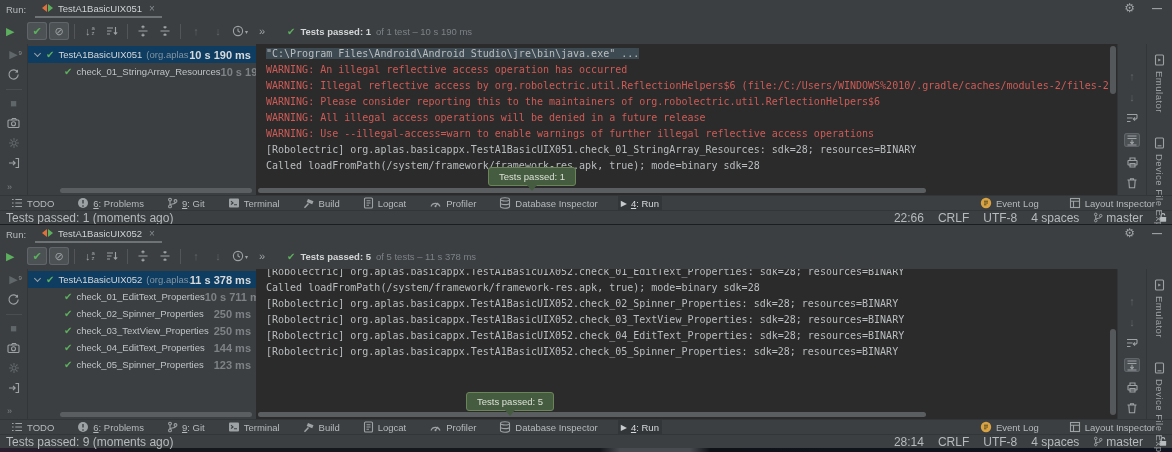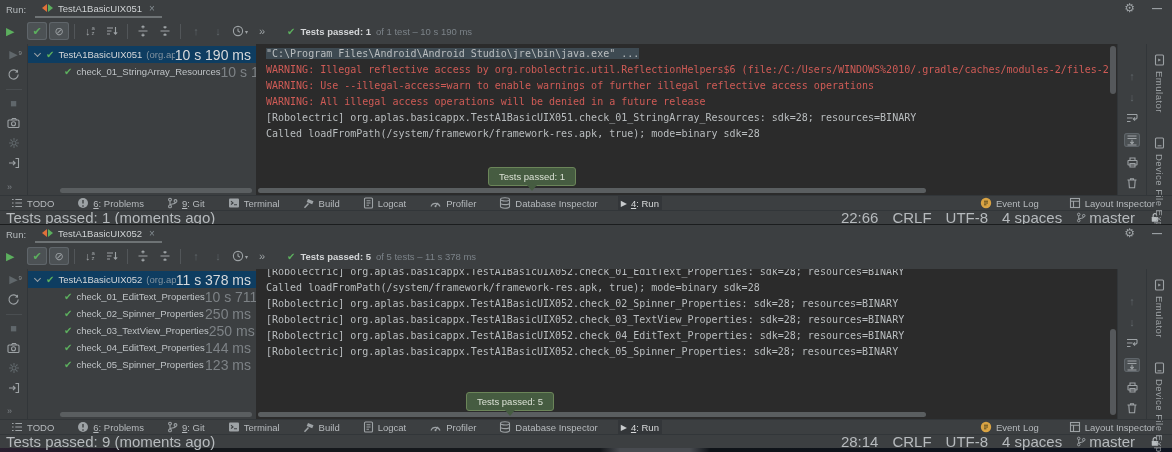--- a/index.html
+++ b/index.html
@@ -57,21 +57,21 @@
           font-size:9.5px; overflow:hidden; }
   .trow { height:17px; display:flex; align-items:center; padding:0 5px 0 6px; color:#c0c4c7; white-space:nowrap; }
   .trow.selected { background:#0e3d61; }
   .chev { width:5px; height:5px; border-right:1.4px solid #9da2a5; border-bottom:1.4px solid #9da2a5;
           transform:rotate(45deg); margin:-3px 6px 0 1px; flex:none; }
   .tchk { color:#5caf5e; font-size:10px; margin-right:4px; flex:none; }
   .tname { color:#d6d8da; }
   .trow.child { padding-left:36px; }
   .trow.child .tname { color:#bfc3c6; }
   .tpkg { color:#8494a0; margin-left:4px; overflow:hidden; flex:1; }
-  .tdur { margin-left:auto; color:#d7d9db; font-size:14px; flex:none; }
+  .tdur { margin-left:auto; color:#d7d9db; font-size:11px; flex:none;font-weight:bold; }
   .trow.child .tdur { color:#7d8286; }
   .tree-hscroll { position:absolute; bottom:2px; left:32px; width:192px; height:5px;
                   background:#5a5e60; border-radius:3px; }
 
   .console { flex:1; position:relative; background:#2b2b2b; overflow:hidden;
              font-family:"DejaVu Sans Mono","Liberation Mono",monospace;
              font-size:10px; line-height:16px; color:#b9bdbf; padding:2px 0 0 10px; }
   .cline { height:16px; white-space:pre; }
   .cline.warn { color:#cf5b56; }
   .selspan { background:#3e4a52; }
@@ -107,22 +107,22 @@
            display:flex; align-items:center; padding:0 14px 0 8px; gap:17px;
            font-size:9.5px; color:#b6babd; white-space:nowrap; }
   .twitem { display:flex; align-items:center; gap:4px; height:15px; padding:0 3px; }
   .twitem .mn { text-decoration:underline; }
   .twitem.active { background:#333639; color:#d7d9da; }
   .tw-right { margin-left:auto; display:flex; gap:24px; }
   .runico { color:#c7cacc; font-size:8px; }
 
   
   .statusbar { height:14px; background:#3c3f41; border-top:1px solid #323639; flex:none;
-               display:flex; align-items:center; font-size:15px; color:#b6babd;
-               padding:0 12px 0 6px; }
+               display:flex; align-items:center; font-size:12px; color:#b6babd;
+               padding:0 4px 0 6px; }
   .sb-right { margin-left:auto; display:flex; gap:14px; align-items:center; }
 
   .bottom-strip { height:4px; width:1172px;
      background:linear-gradient(90deg,#2a2030 0,#1a1520 120px,#15181c 140px,#15181c 600px,#484b50 620px,#484b50 690px,#0f1318 710px,#0f1420 100%); }
 
   svg { display:block; }
   .sic { stroke:#9da2a5; fill:none; stroke-width:1.1; }
 </style>
 </head>
 <body>
@@ -234,23 +234,25 @@
         <span class="tchk">✔</span>
         <span class="tname">check_01_StringArray_Resources</span>
         <span class="tdur">10 s 190 ms</span>
       </div>
       <div class="tree-hscroll"></div>
     </div>
 
     <div class="console">
       <div class="lines">
         <div class="cline"><span class="selspan">"C:\Program Files\Android\Android Studio\jre\bin\java.exe" ...</span></div>
+        <div class="cline warn">WARNING: An illegal reflective access operation has occurred</div>
         <div class="cline warn">WARNING: Illegal reflective access by org.robolectric.util.ReflectionHelpers$6 (file:/C:/Users/WINDOWS%2010/.gradle/caches/modules-2/files-2.</div>
+        <div class="cline warn">WARNING: Please consider reporting this to the maintainers of org.robolectric.util.ReflectionHelpers$6</div>
+        <div class="cline warn">WARNING: All illegal access operations will be denied in a future release</div>
         <div class="cline warn">WARNING: Use --illegal-access=warn to enable warnings of further illegal reflective access operations</div>
-        <div class="cline warn">WARNING: All illegal access operations will be denied in a future release</div>
         <div class="cline">[Robolectric] org.aplas.basicappx.TestA1BasicUIX051.check_01_StringArray_Resources: sdk=28; resources=BINARY</div>
         <div class="cline">Called loadFromPath(/system/framework/framework-res.apk, true); mode=binary sdk=28</div>
       </div>
       <div class="console-hscroll"></div>
       <div class="console-vscroll"></div>
     </div>
 
     <div class="balloon">Tests passed: 1</div>
 
     <div class="ctoolbar">

